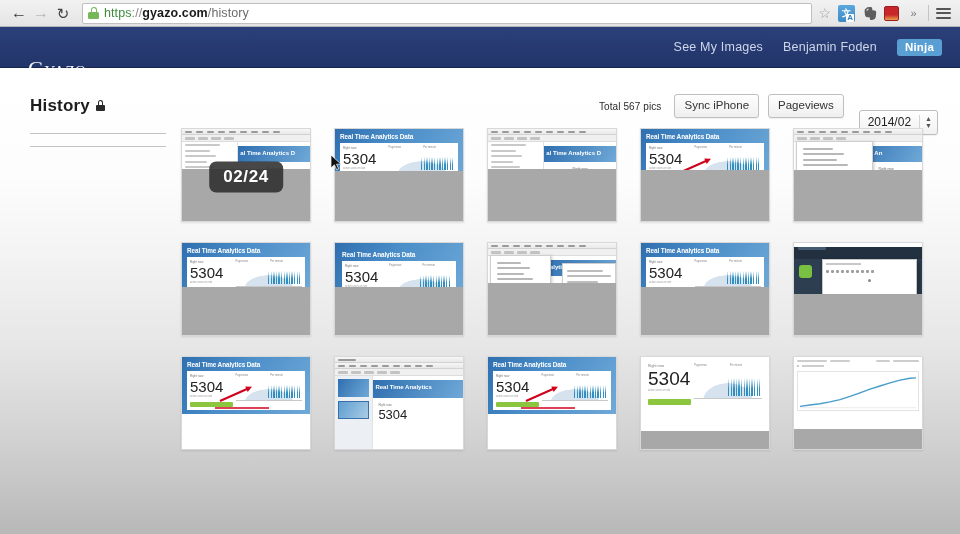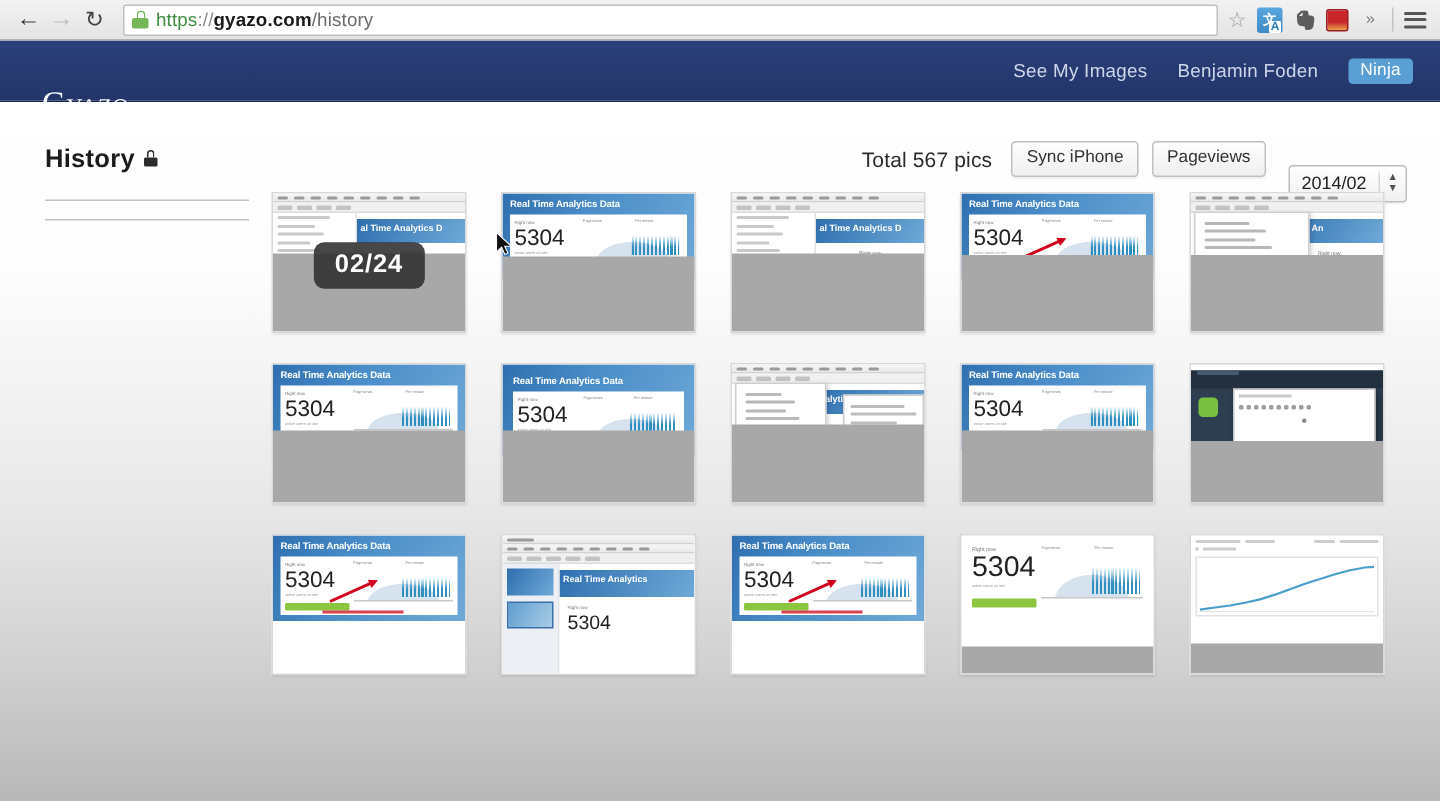--- a/index.html
+++ b/index.html
@@ -133,21 +133,21 @@
   .nav-link {
     color: #cdd6e8;
     font-size: 12.5px;
     text-decoration: none;
     letter-spacing: 0.2px;
   }
   .badge-ninja {
     background: #5a9fd4;
     color: #ffffff;
     font-size: 11.5px;
-    font-weight: normal;
+    font-weight: bold;
     padding: 2px 8px 3px;
     border-radius: 3px;
     letter-spacing: 0.2px;
   }
 
   
   .page {
     position: relative;
     height: 466px;
     background:
@@ -187,21 +187,21 @@
     border-radius: 3px 3px 0 0;
   }
 
   .header-tools {
     margin-left: auto;
     display: flex;
     align-items: center;
     gap: 9px;
   }
   .total-pics {
-    font-size: 14px;
+    font-size: 10px;
     color: #2b2b2b;
     margin-right: 4px;
     letter-spacing: 0.1px;
   }
   .btn {
     background: linear-gradient(to bottom, #fefefe 0%, #efefef 100%);
     border: 1px solid #bfbfbf;
     border-radius: 3px;
     padding: 4px 9px 5px;
     font-size: 11.5px;

